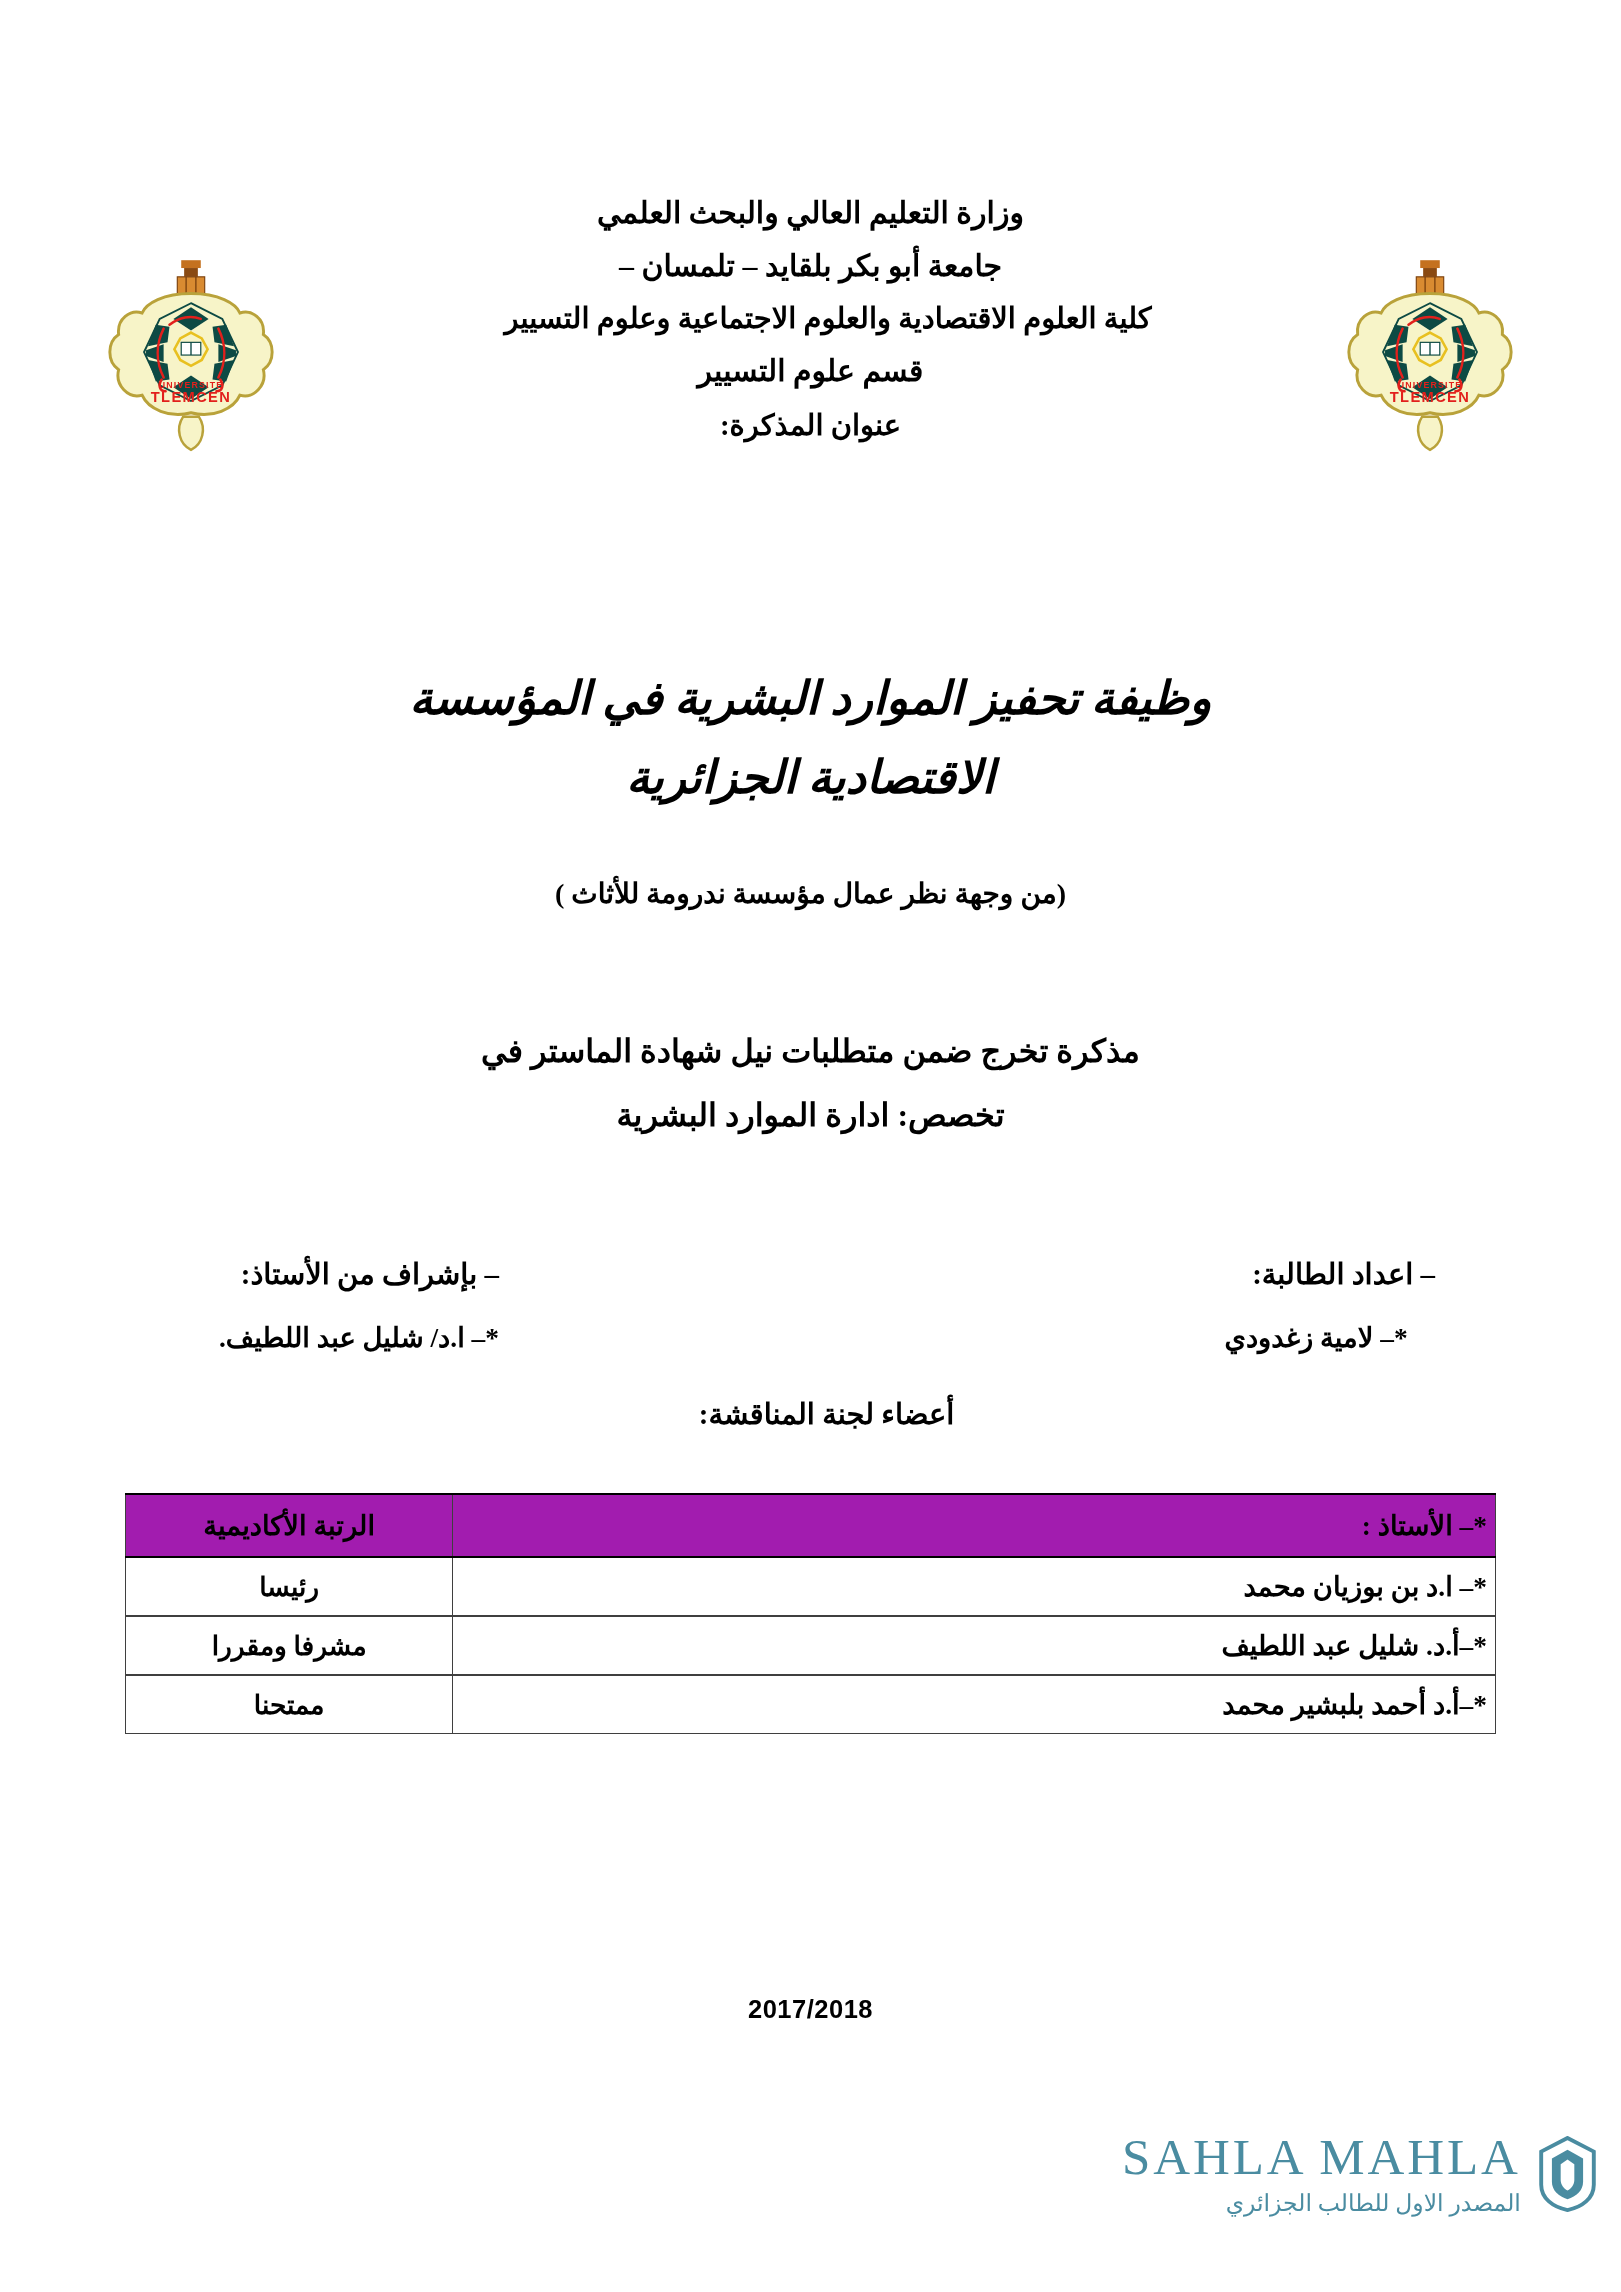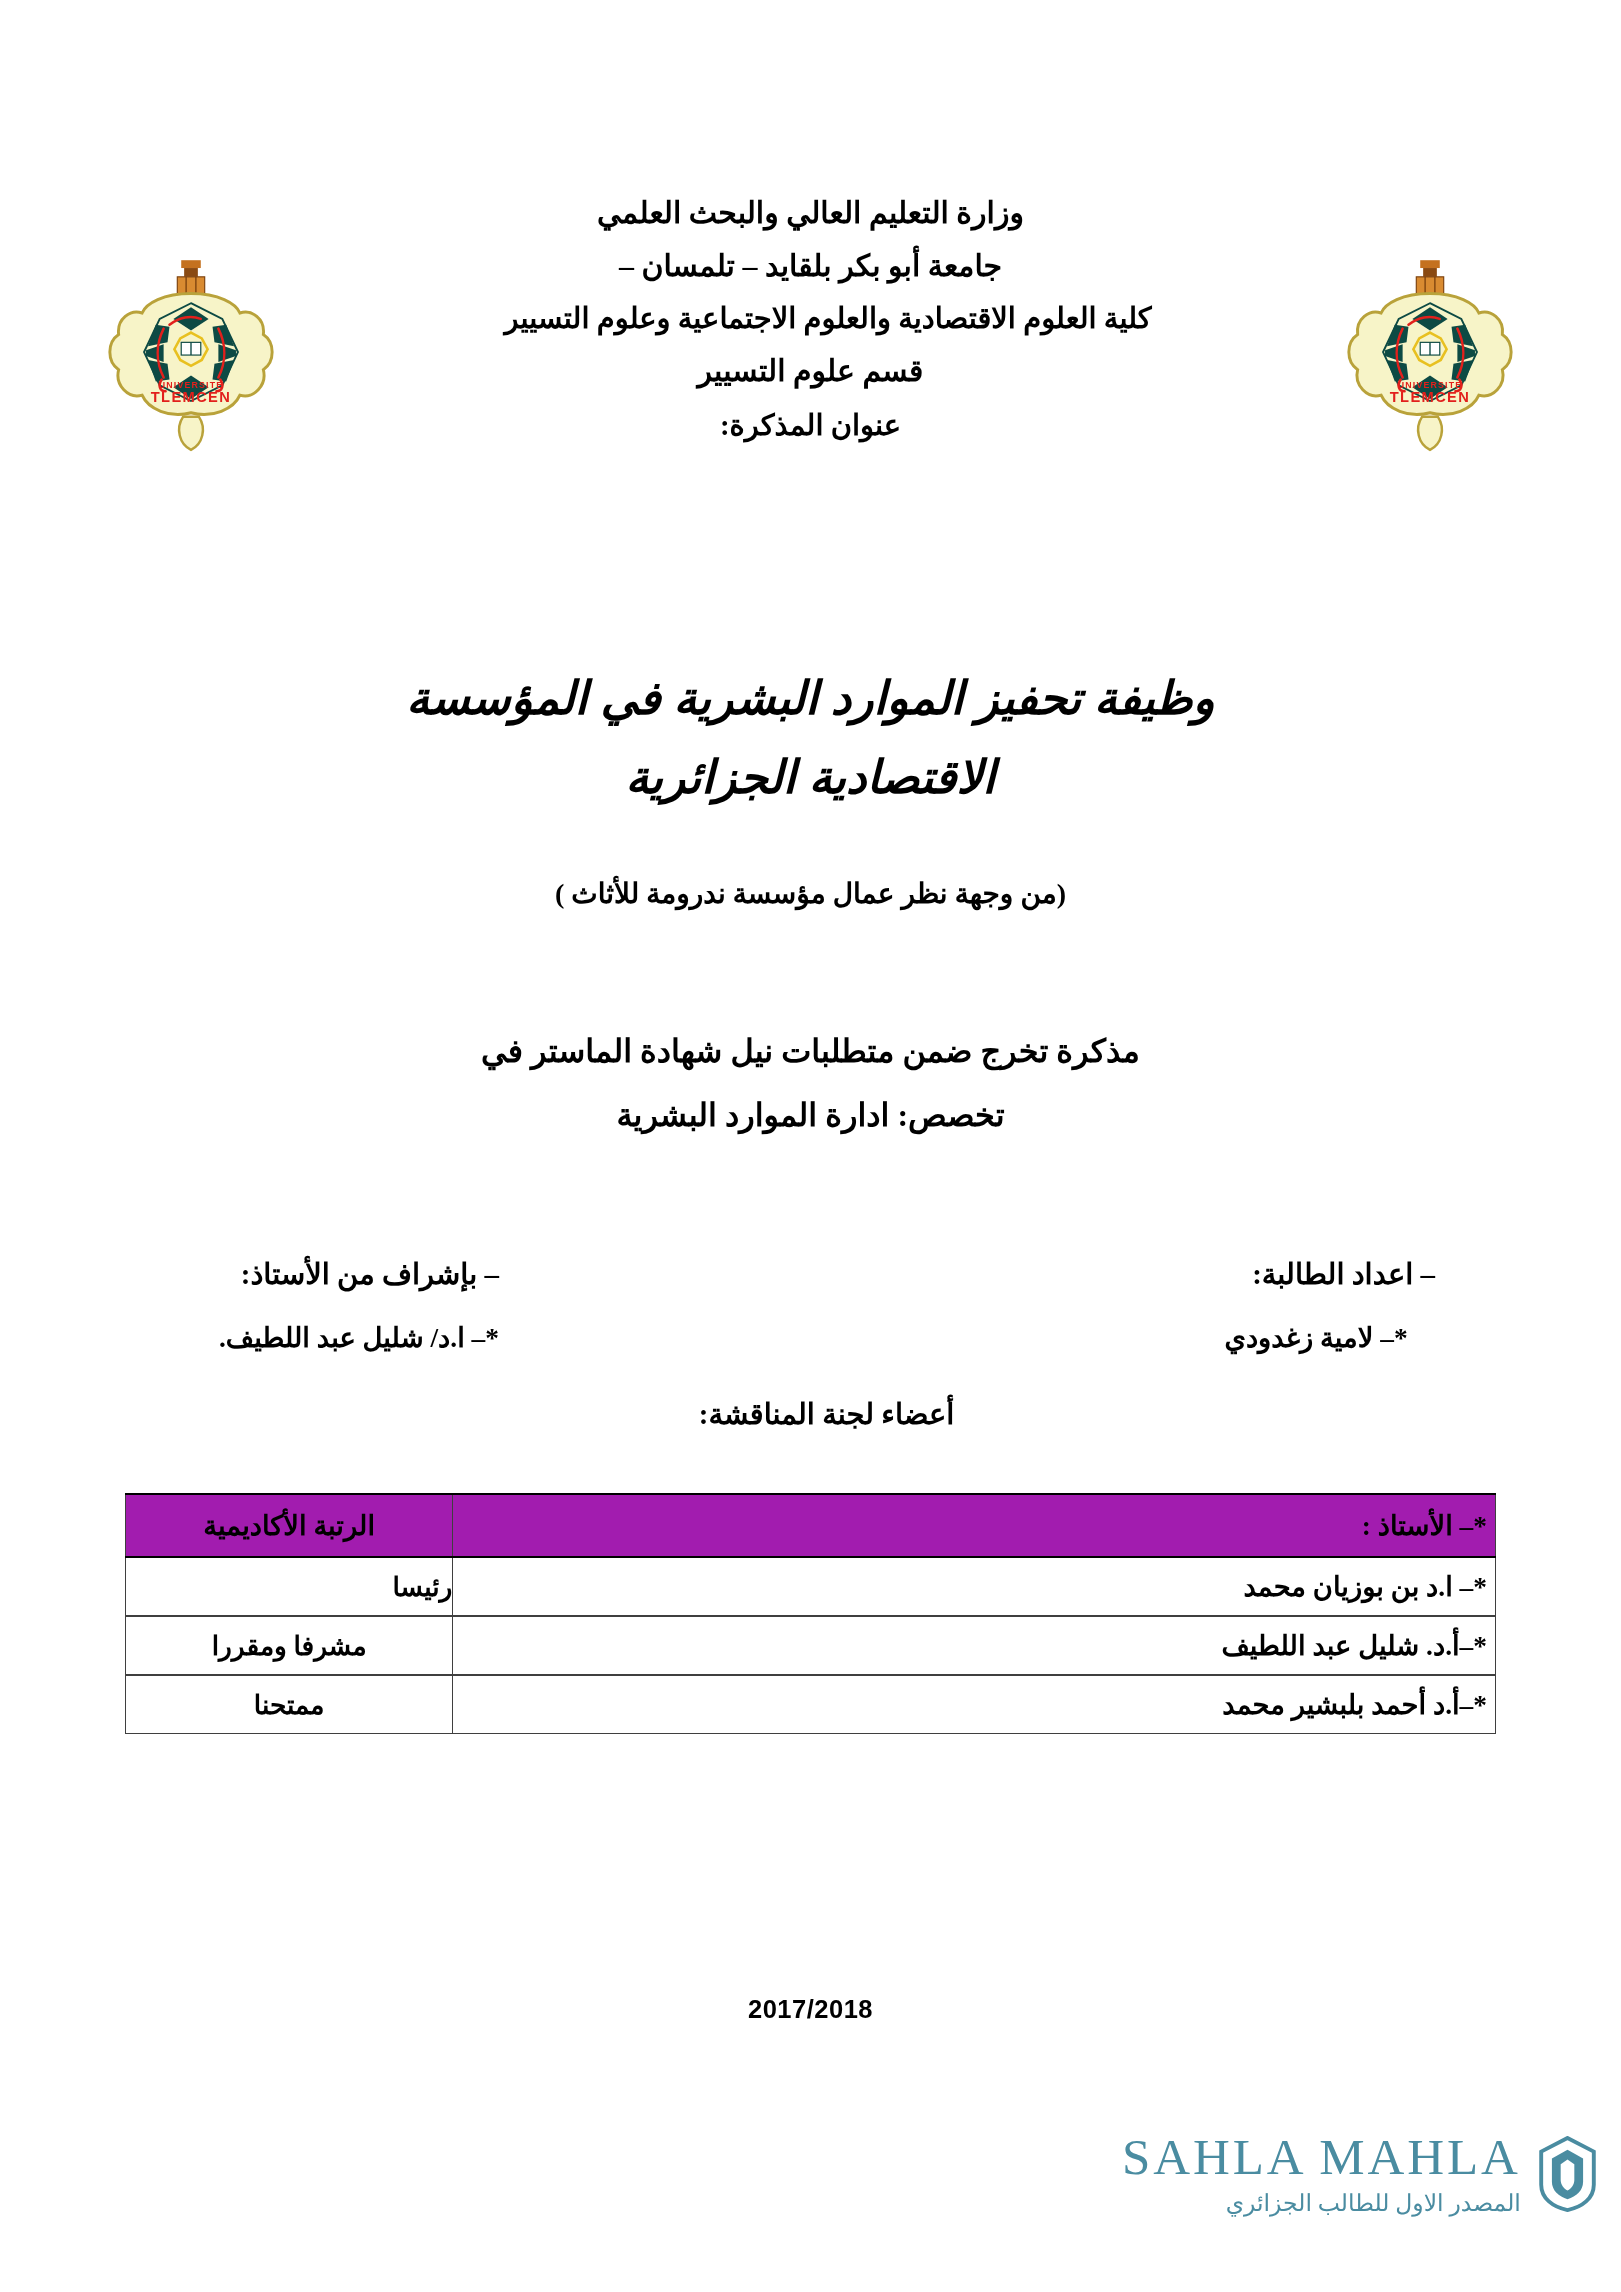--- a/index.html
+++ b/index.html
@@ -57,21 +57,21 @@
 
   
   .main-title {
     position: absolute;
     top: 659px;
     left: 0;
     right: 0;
     text-align: center;
   }
   .main-title .tline {
-    font-family: Liberation Sans, sans-serif;
+    font-family: Liberation Serif, serif;
     font-weight: bold;
     font-style: italic;
     font-size: 46px;
     line-height: 1.72;
     color: #000;
   }
   .subtitle {
     position: absolute;
     top: 877px;
     left: 0;
@@ -173,21 +173,21 @@
     font-weight: bold;
     font-size: 26.5px;
   }
   table.jury tr.head td {
     background: #a21caf;
     border-top: 2.5px solid #000;
     height: 61px;
   }
   table.jury tr.head .c-name { font-size: 27.4px; }
   table.jury tr.head .c-rank { font-size: 27.4px; }
-  table.jury tr.r1 td { border-top: 2px solid #000; text-align: right; }
+  table.jury tr.r1 td { border-top: 2px solid #000; }
   table.jury tr.r2 td { border-top: 2px solid #3f3f3f; }
 
   
   .year {
     position: absolute;
     top: 1995px;
     left: 0;
     right: 0;
     text-align: center;
     font-family: "Liberation Sans", "DejaVu Sans", sans-serif;

